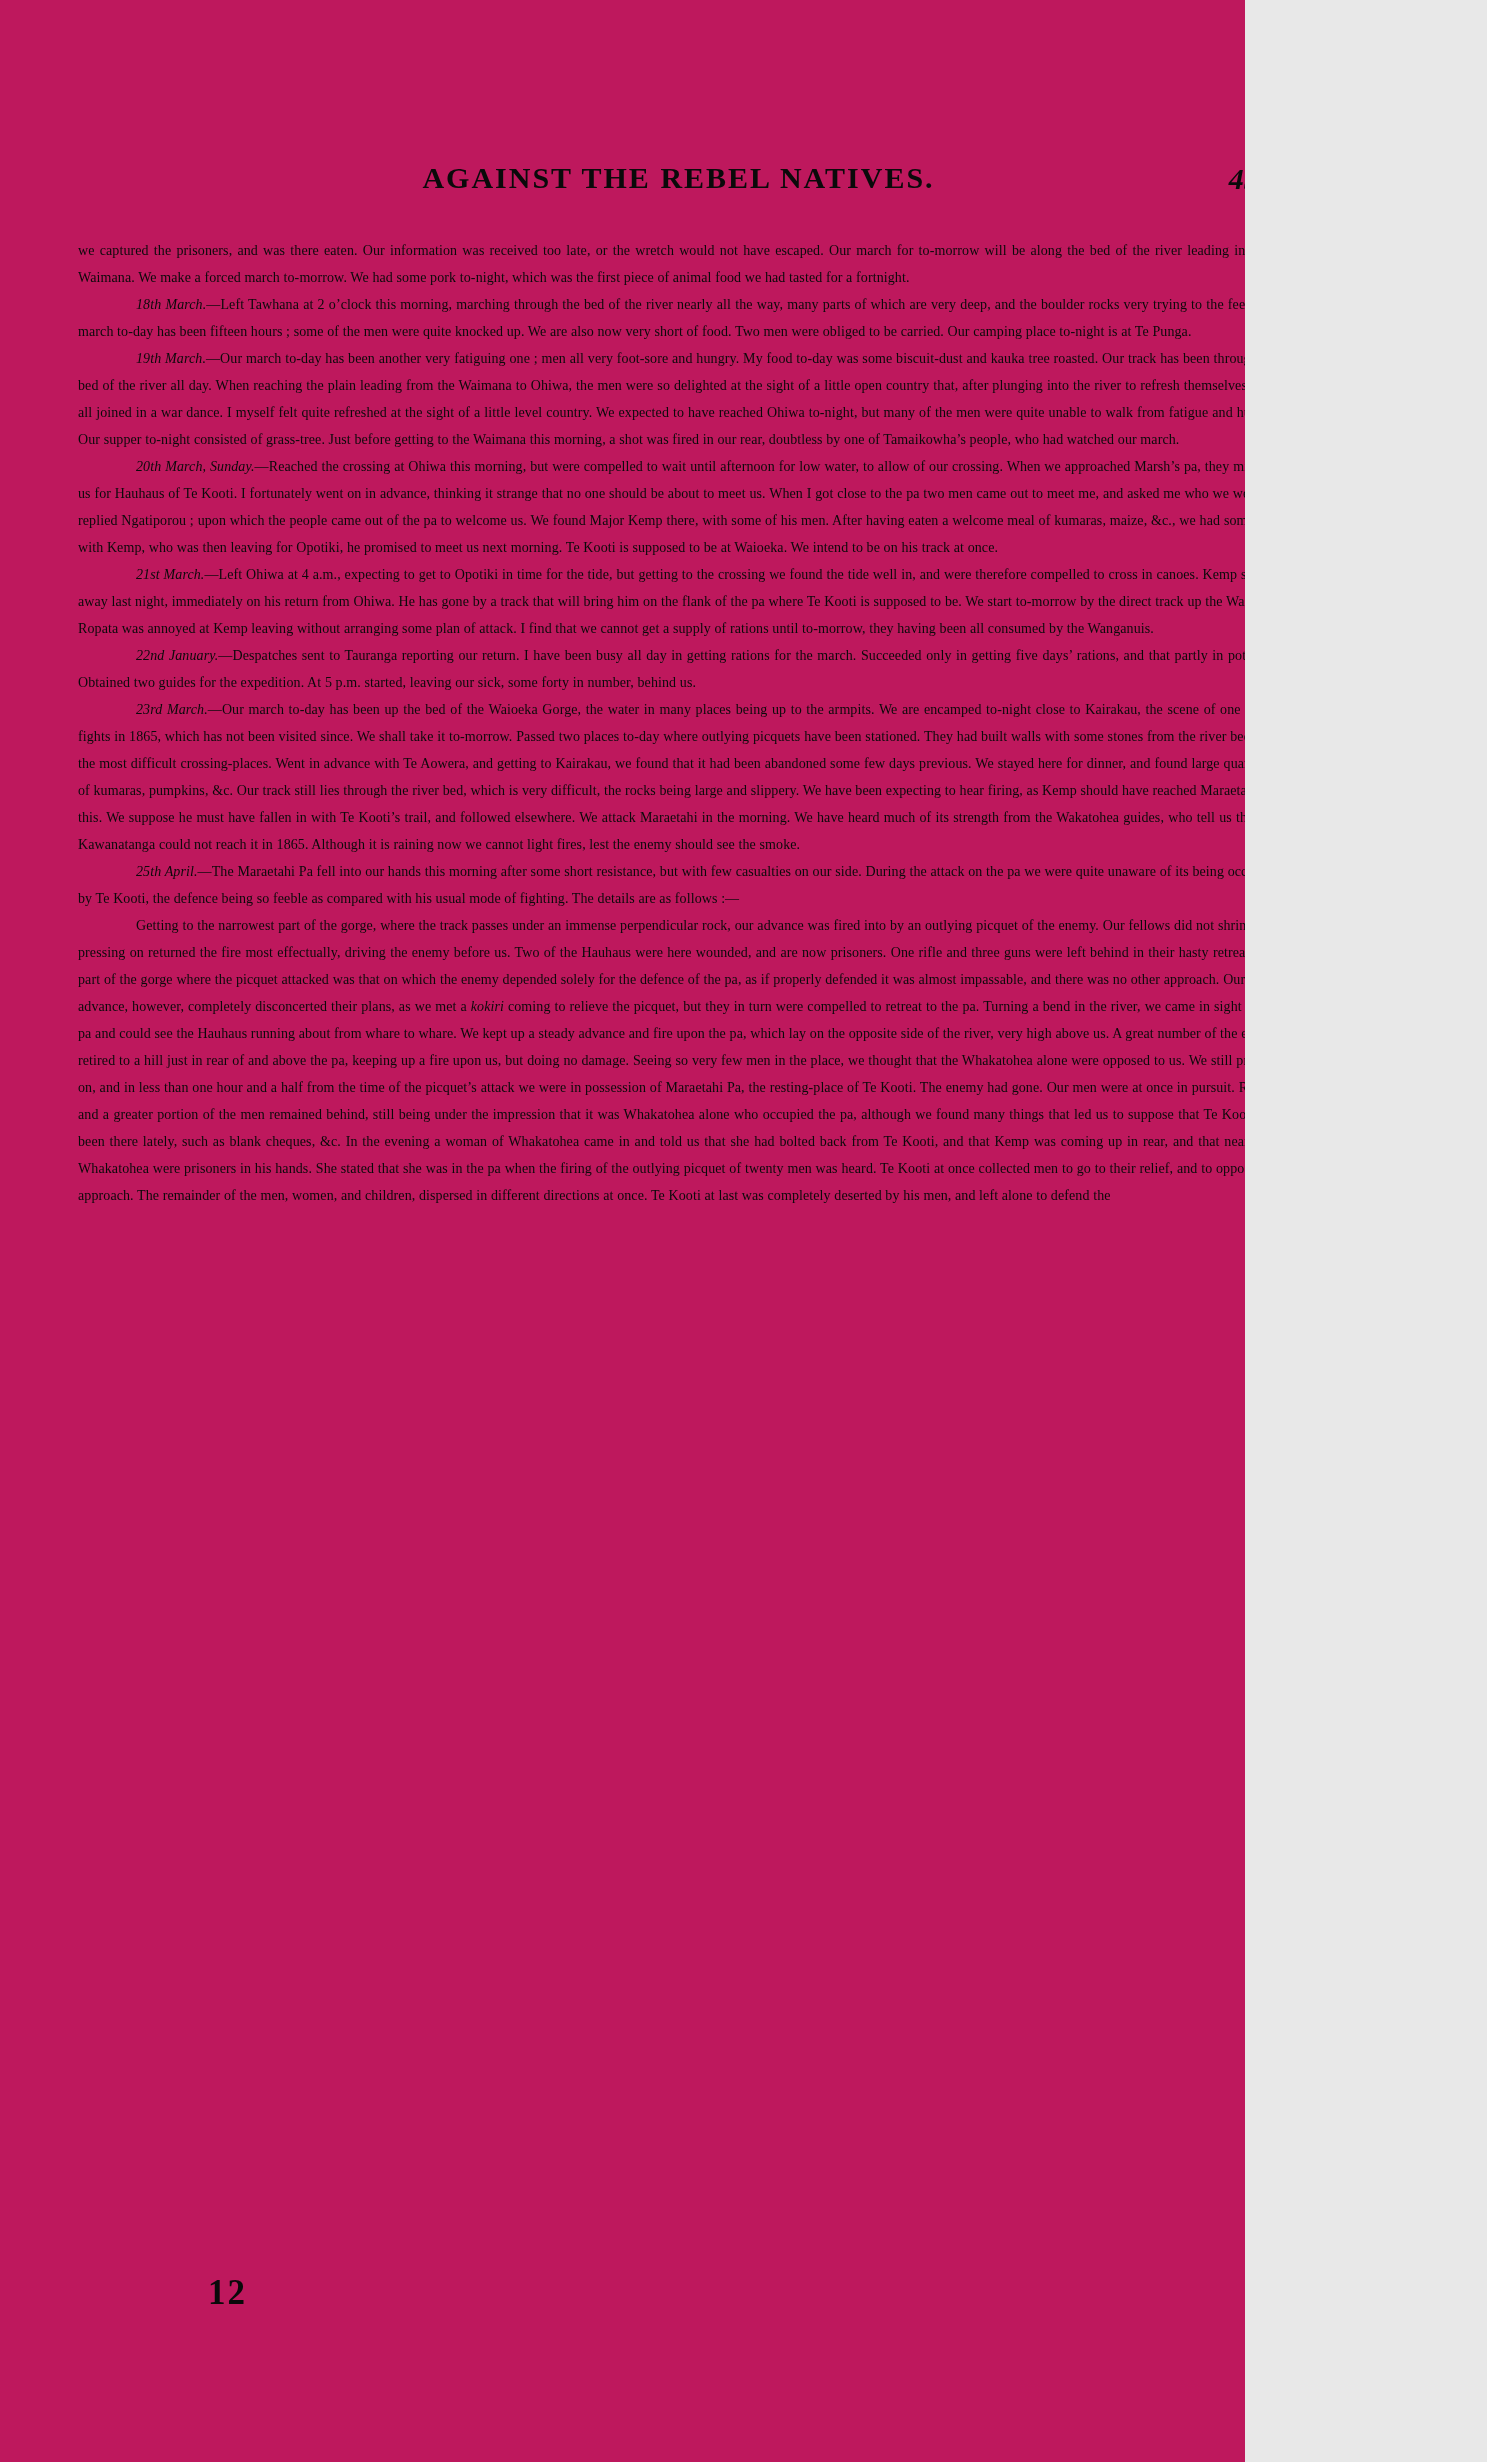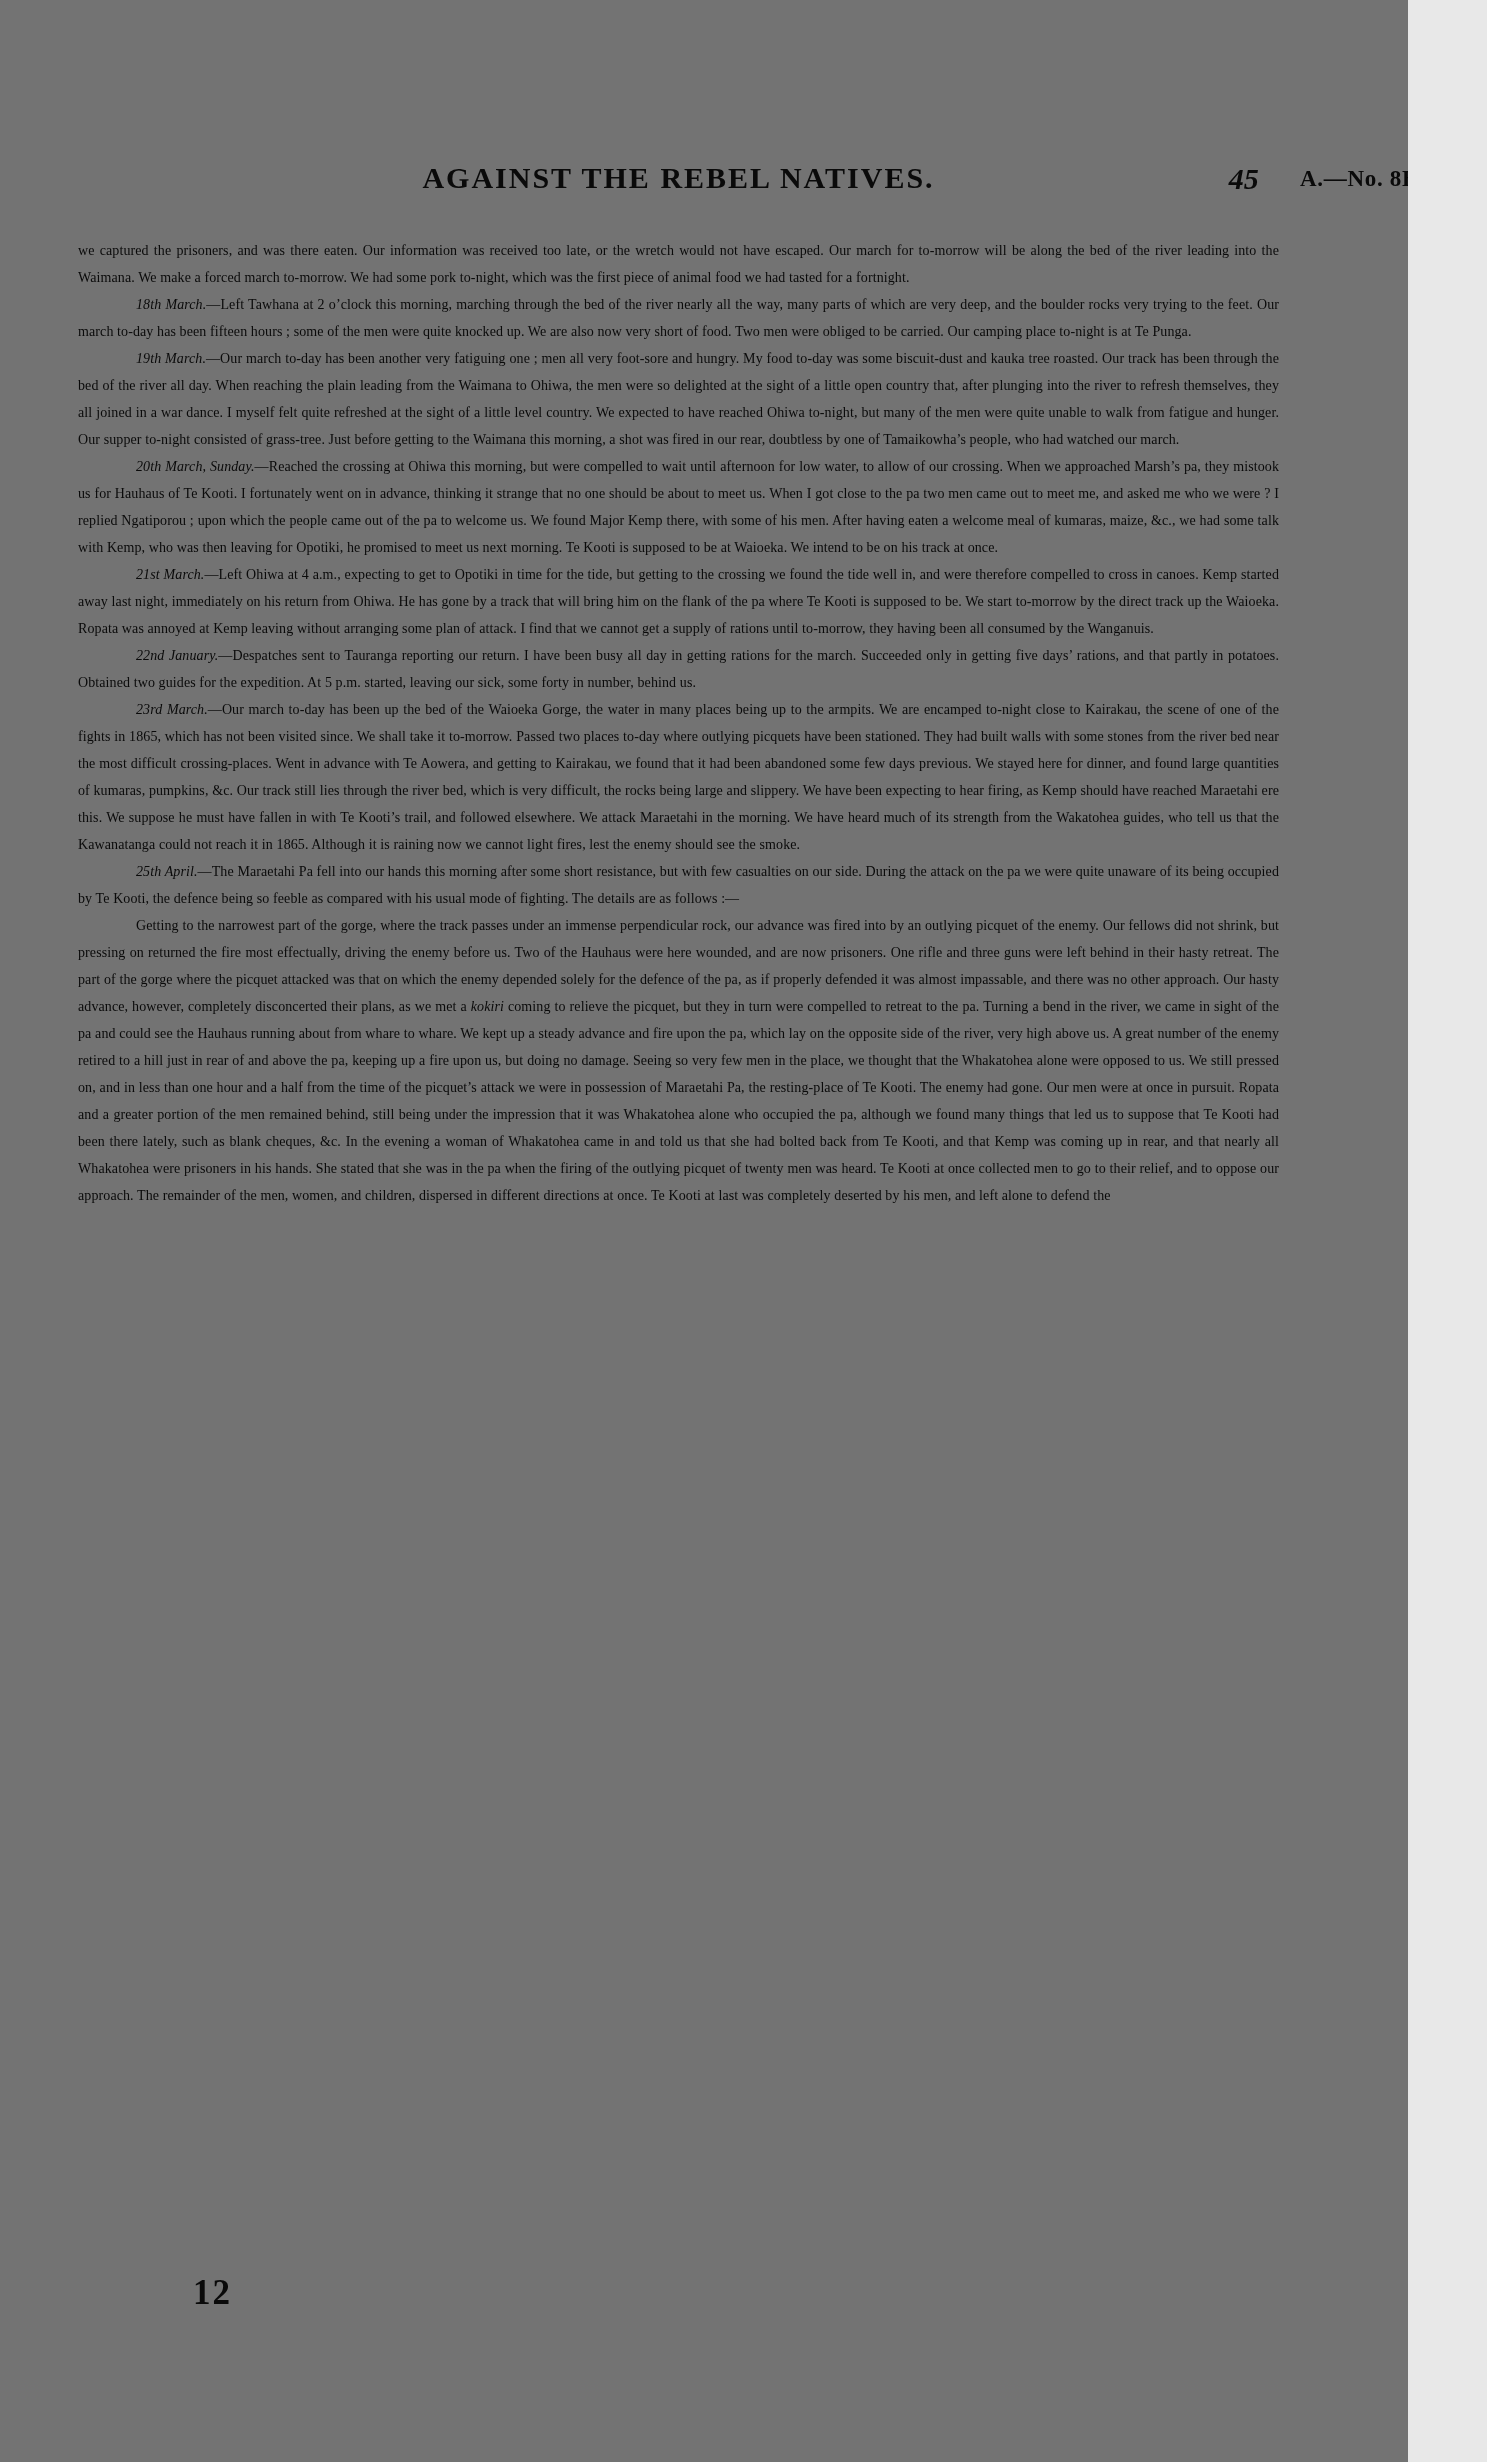--- a/index.html
+++ b/index.html
@@ -1,20 +1,20 @@
 <!DOCTYPE html>
 <html style="font-size:10.8px"><head>
 <meta charset="utf-8">
 <style>
   html, body { margin: 0; padding: 0; background: #e8e8e8; }
   .page {
     position: relative;
-    width: 1408px;
+    width: 1245px;
     height: 2462px;
-    background: #737373;
+    background: #be185d;
     color: #0a0a0a;
     font-family: "Liberation Serif", "DejaVu Serif", serif;
     overflow: hidden;
   }
   .page-header {
     position: absolute;
     top: 161px;
     left: 78px;
     width: 1201px;
     height: 47px;
@@ -57,21 +57,21 @@
     font-size: 14px;
     line-height: 27px;
     text-align: justify;
     letter-spacing: 0.1px;
   }
   .para { margin: 0; text-indent: 0; }
   .para.indent { text-indent: 58px; }
   .para i { }
   .signature-mark {
     position: absolute;
-    left: 193px;
+    left: 208px;
     top: 2273px;
     font-size: 35px;
     font-weight: 600;
     letter-spacing: 2px;
   }
 </style>
 </head>
 <body>
 
 <div class="page">

